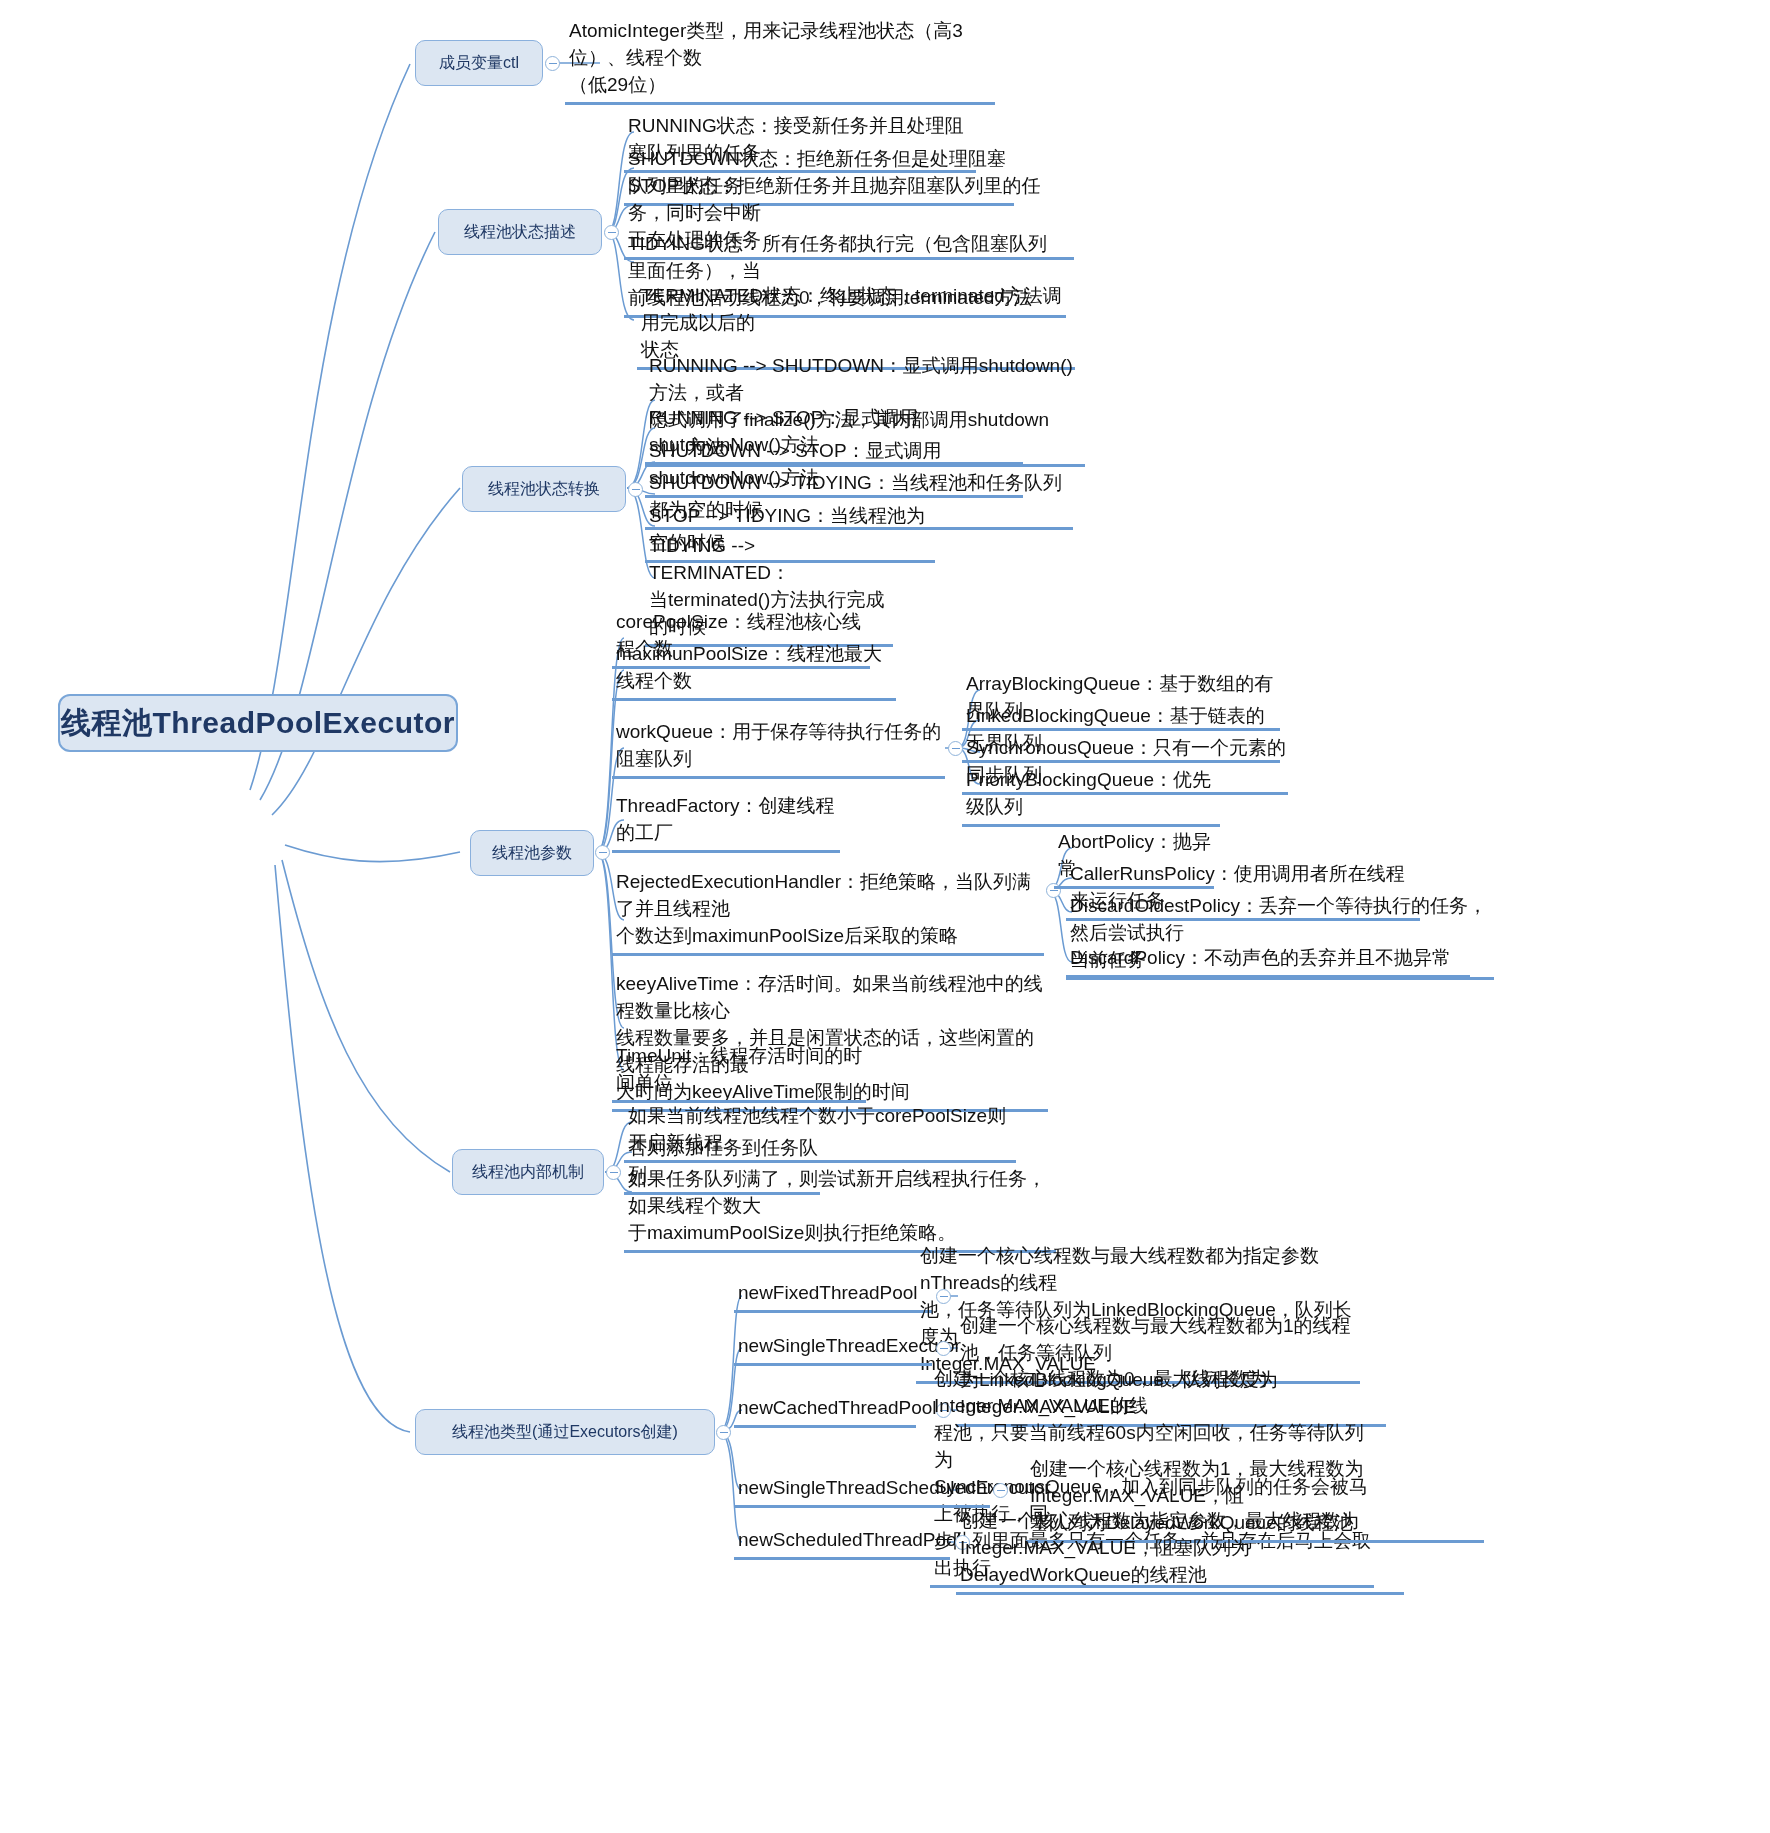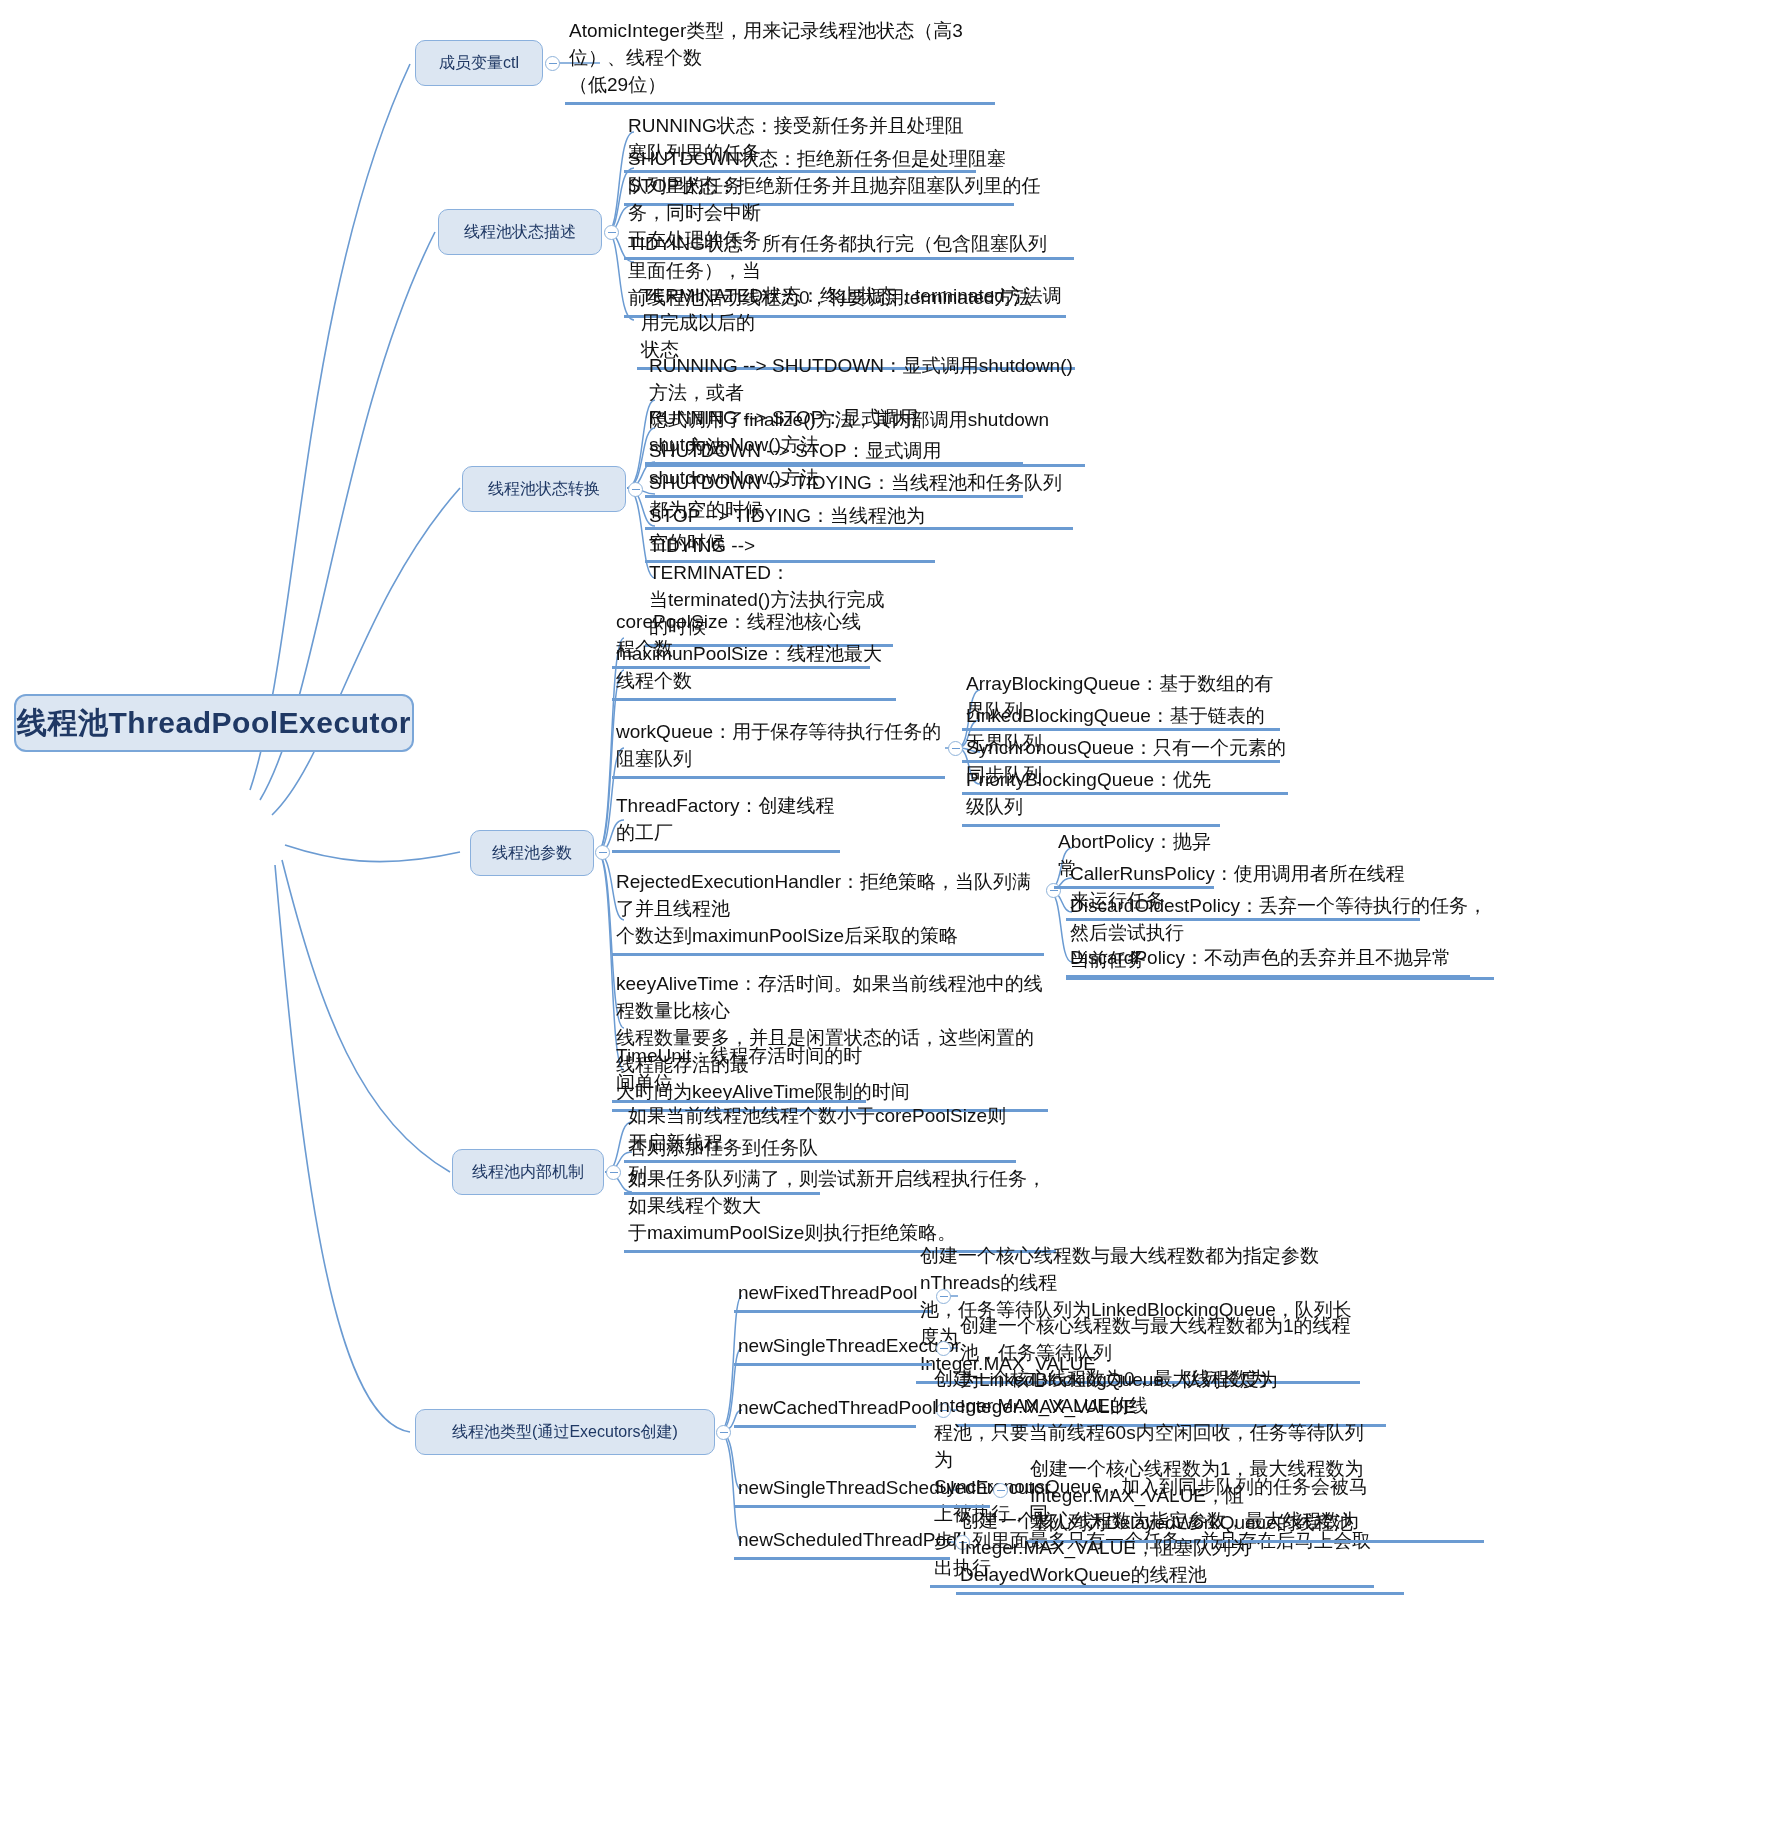--- a/index.html
+++ b/index.html
@@ -41,20 +41,21 @@
     line-height: 1.25;
   }
   .root {
     background: #dce6f2;
     border: 2px solid #7aa6d8;
     border-radius: 12px;
     font-size: 30px;
     font-weight: bold;
     color: #1f3864;
     letter-spacing: .5px;
+    margin-left: 44px;
   }
   .branch {
     font-size: 16px;
     font-weight: normal;
     color: #1f3864;
   }
   
   .leaf {
     position: absolute;
     box-sizing: border-box;

